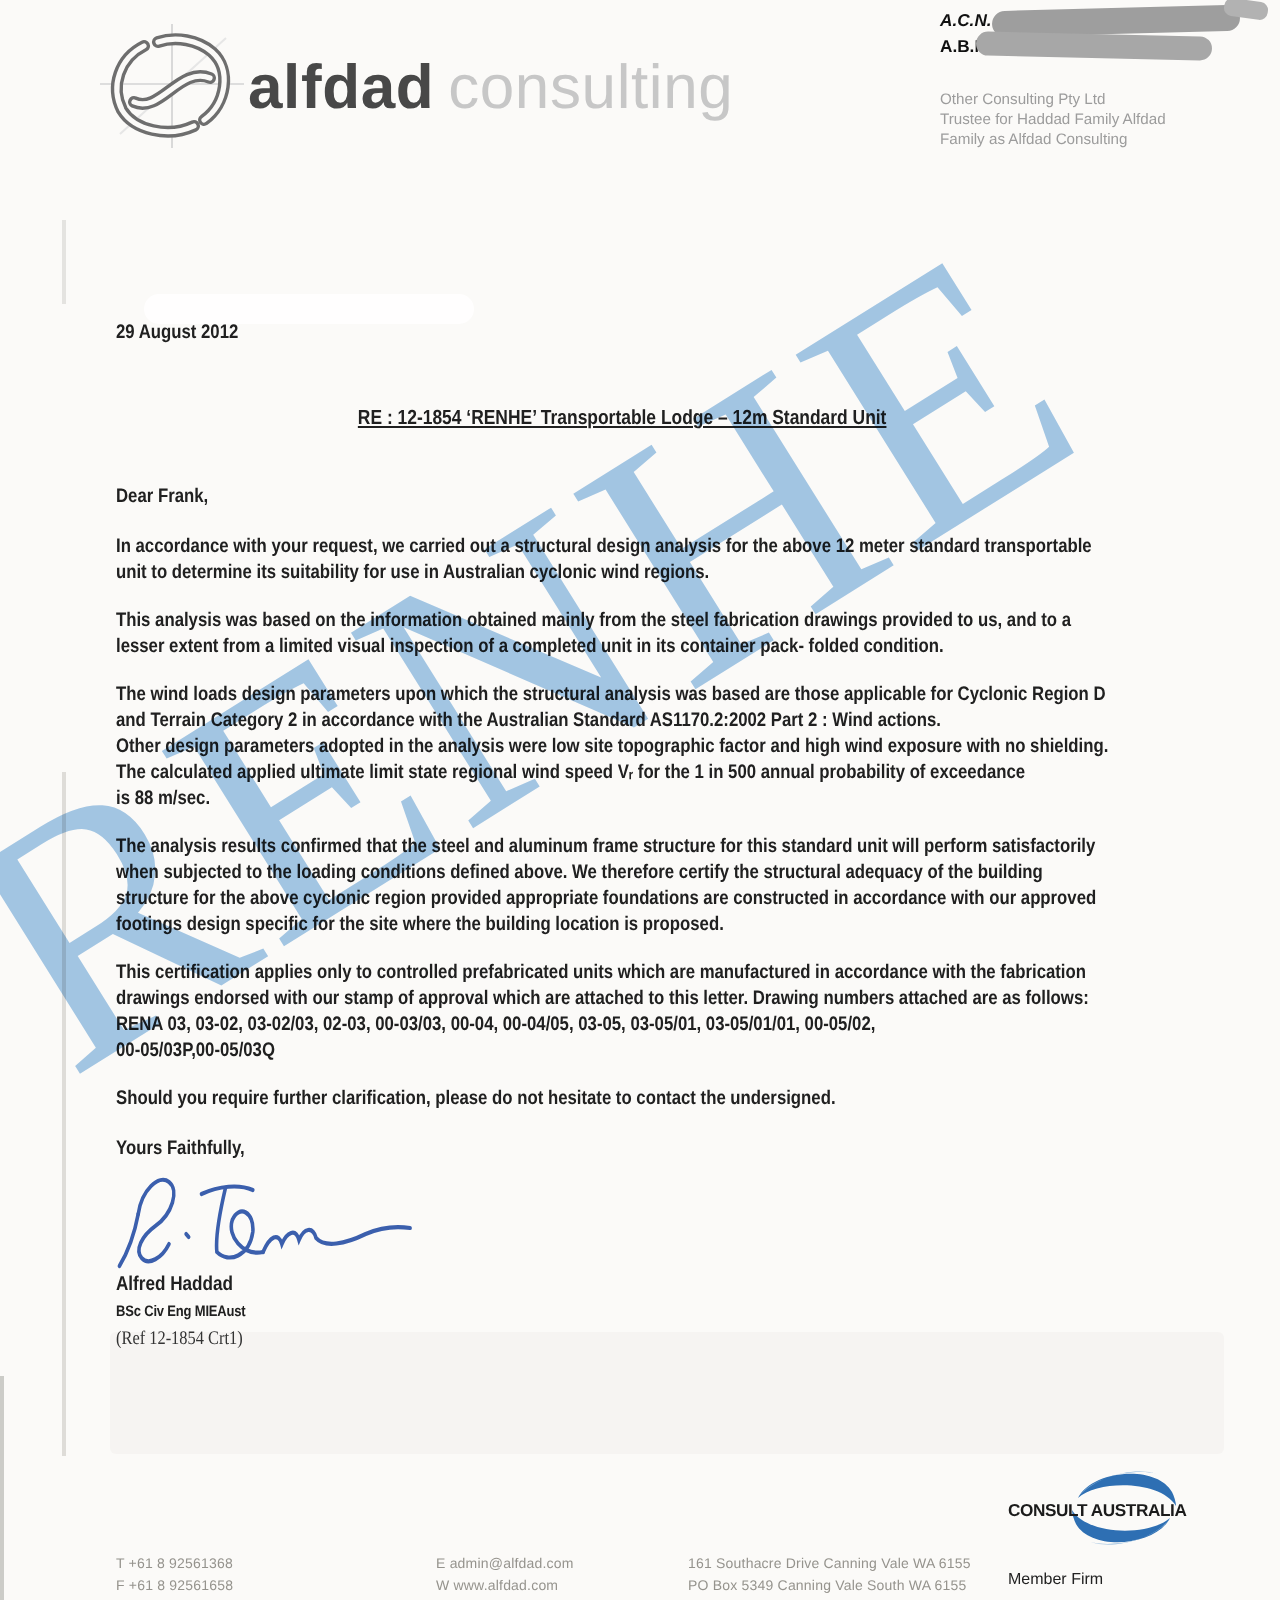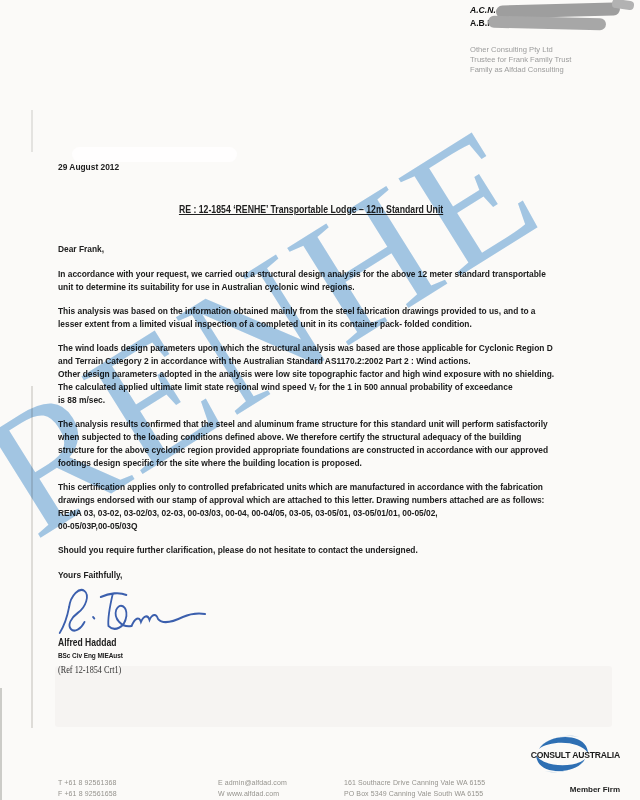--- a/index.html
+++ b/index.html
@@ -39,41 +39,57 @@
   .sig-qual{font-size:7.6px;letter-spacing:-.1px;}
   .sig-ref{font-family:"Liberation Serif",serif;font-weight:400;font-size:9.6px;color:#333;margin-top:1px;}
   
   .watermark{position:absolute;left:4px;top:405px;width:680px;height:172px;
              font-family:"Liberation Serif",serif;font-size:176px;line-height:172px;letter-spacing:4px;
              color:#8fbce4;opacity:.8;mix-blend-mode:multiply;
              transform:rotate(-32deg);transform-origin:0 50%;pointer-events:none;z-index:6;}
   
   .foot-col{position:absolute;top:777px;font-size:7px;line-height:11px;color:#95938d;letter-spacing:.1px;}
   .fc1{left:58px;} .fc2{left:218px;} .fc3{left:344px;}
-  .ca{position:absolute;left:504px;top:728px;width:116px;height:72px;text-align:right;}
+  .ca{position:absolute;left:504px;top:728px;width:116px;height:72px;text-align:left;}
   .ca-svg{position:absolute;left:15px;top:2px;}
   .ca-name{position:absolute;left:0;right:0;top:22px;font-size:8.6px;font-weight:700;color:#1b1b1b;
            letter-spacing:-.2px;white-space:nowrap;}
-  .ca-member{position:absolute;left:0;right:0;top:57px;font-size:8px;font-weight:700;color:#222;}
+  .ca-member{position:absolute;left:0;right:0;top:57px;font-size:8px;font-weight:400;color:#222;}
 </style>
 </head>
 <body>
 
 <div class="page">
 
+  <div class="logo-wrap">
+    <svg class="logo-svg" width="72" height="62" viewBox="0 0 72 62">
+      <line x1="36" y1="0" x2="36" y2="62" stroke="#d9d9d9" stroke-width="1"></line>
+      <line x1="0" y1="30" x2="72" y2="30" stroke="#dddddd" stroke-width="1"></line>
+      <line x1="10" y1="55" x2="63" y2="7" stroke="#e6e6e6" stroke-width="1"></line>
+      <path d="M22,11 C10,17 5,31 11,43 C17,53 34,57 47,51" fill="none" stroke="#6e6e6e" stroke-width="6" stroke-linecap="round"></path>
+      <path d="M52,48 C63,40 66,23 56,14 C49,8 38,6 29,9" fill="none" stroke="#6e6e6e" stroke-width="6" stroke-linecap="round"></path>
+      <path d="M17,39 C30,45 40,21 55,27" fill="none" stroke="#6e6e6e" stroke-width="6" stroke-linecap="round"></path>
+      <path d="M22,11 C10,17 5,31 11,43 C17,53 34,57 47,51" fill="none" stroke="#fbfaf8" stroke-width="2.6" stroke-linecap="round"></path>
+      <path d="M52,48 C63,40 66,23 56,14 C49,8 38,6 29,9" fill="none" stroke="#fbfaf8" stroke-width="2.6" stroke-linecap="round"></path>
+      <path d="M17,39 C30,45 40,21 55,27" fill="none" stroke="#fbfaf8" stroke-width="2.6" stroke-linecap="round"></path>
+    </svg>
+    <div class="brand">
+      <span class="brand-a">alfdad</span><span class="brand-b">consulting</span>
+    </div>
+  </div>
 
   <div class="hdr-right">
     <div class="acn-label">A.C.N.</div>
     <div class="abn-label">A.B.N</div>
     <div class="scr scr1"></div>
     <div class="scr scr2"></div>
     <div class="scr scr3"></div>
     <div class="company-lines">
         <div class="line">Other Consulting Pty Ltd</div>
-        <div class="line">Trustee for Frank Family Trust</div>
+        <div class="line">Trustee for Haddad Family Alfdad</div>
         <div class="line">Family as Alfdad Consulting</div>
       </div>
   </div>
 
   <div class="v-line1"></div>
   <div class="v-line2"></div>
   <div class="white-band"></div>
   <div class="gray-band"></div>
   <div class="edge-strip"></div>
 

